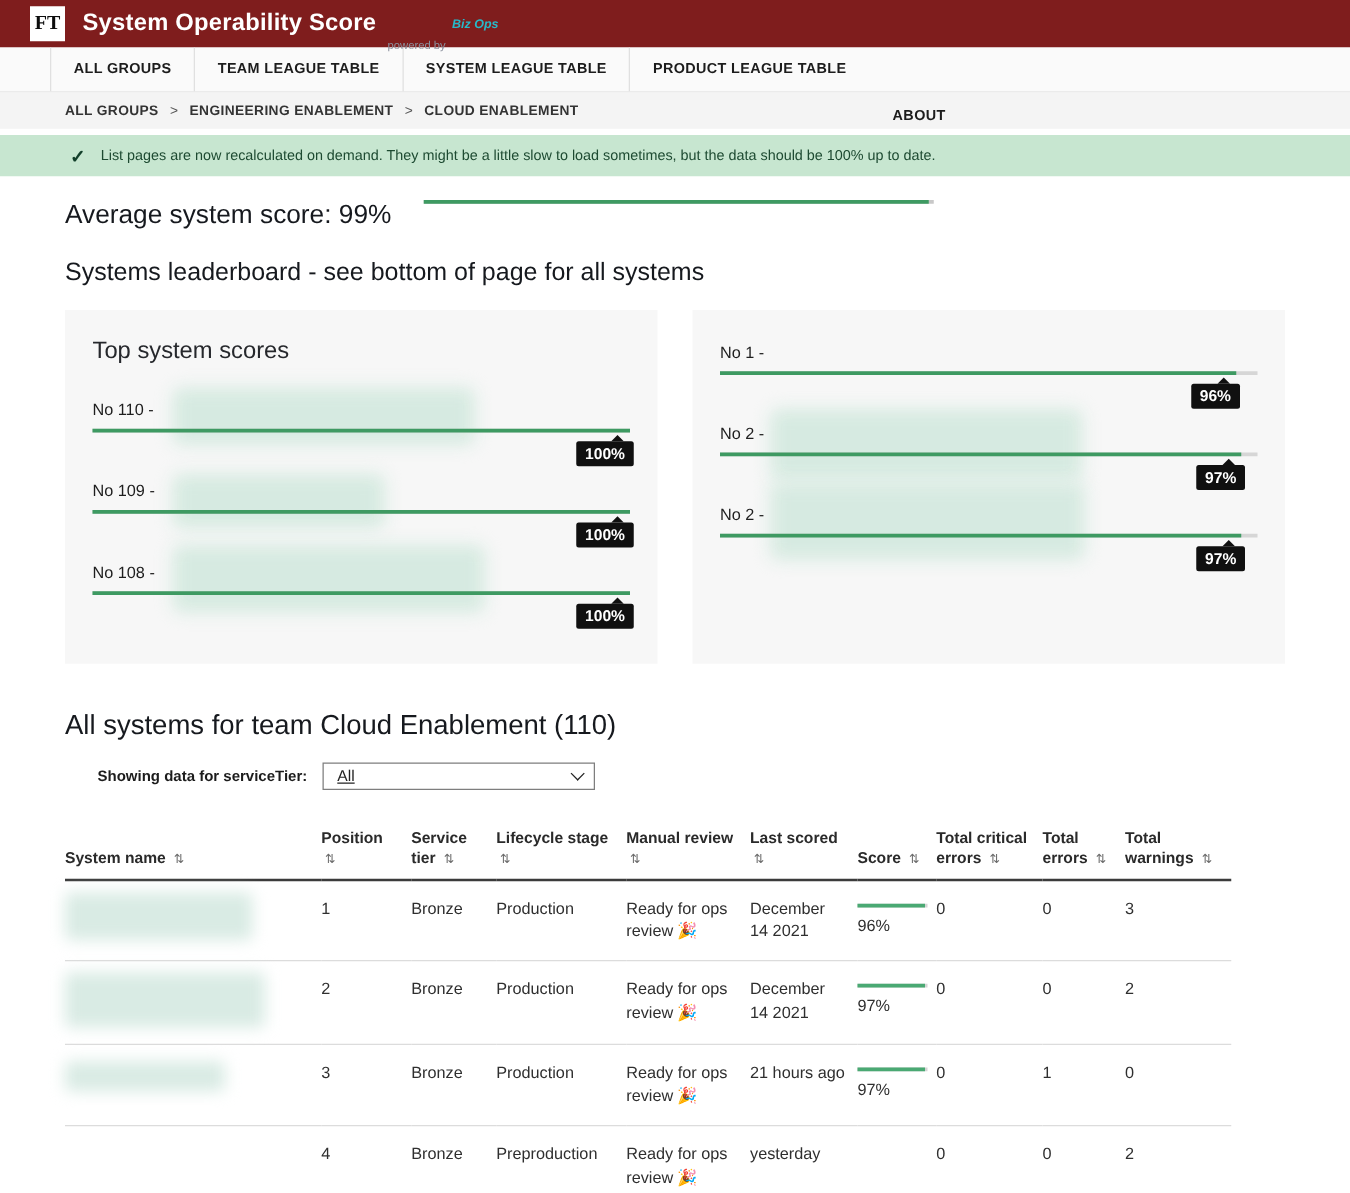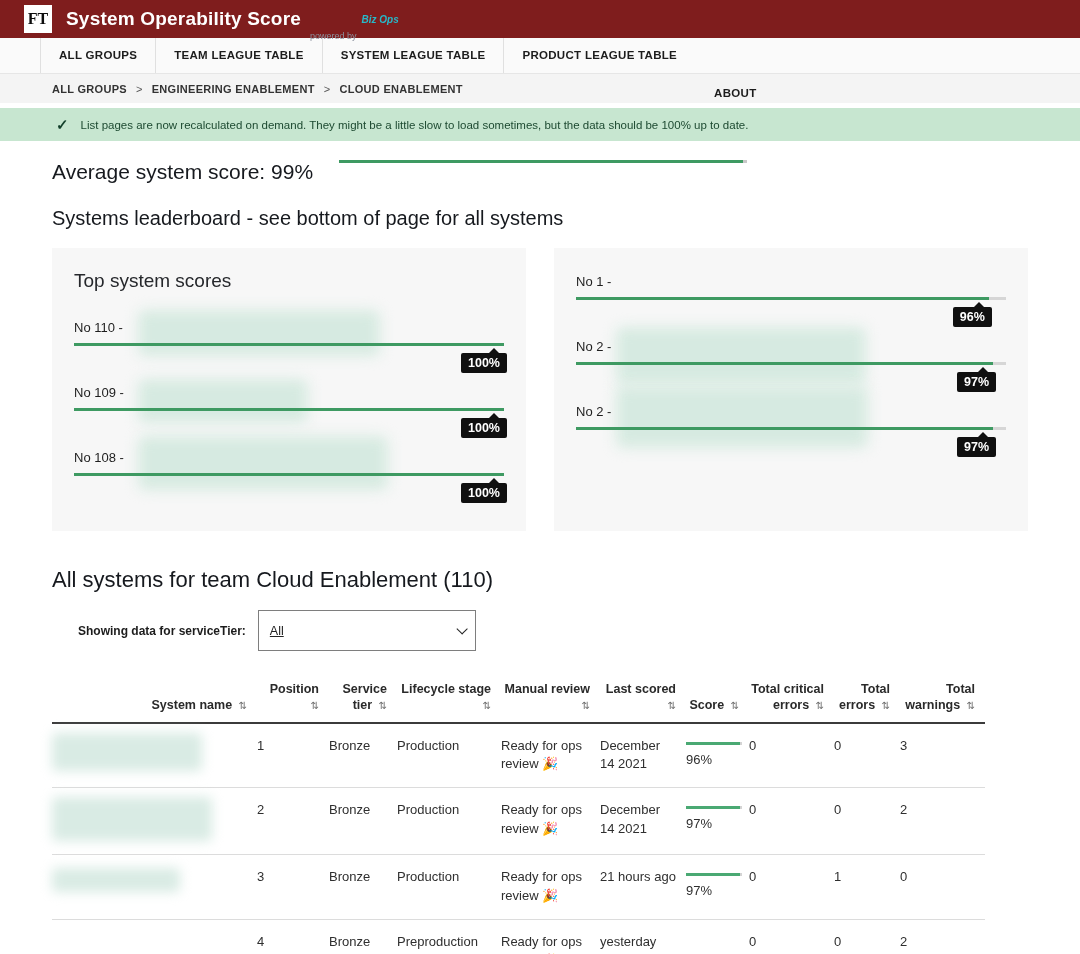--- a/index.html
+++ b/index.html
@@ -56,29 +56,29 @@
   .lb-fill { position:absolute; left:0; top:0; height:3px; background:#3e9a62; }
   .score-tip { position:absolute; right:-3px; top:10px; background:#101010; color:#fff;
     font-size:12.5px; font-weight:700; padding:3px 7px; border-radius:2px; white-space:nowrap; }
   .score-tip::before { content:""; position:absolute; top:-5px; right:8px;
     border-left:5px solid transparent; border-right:5px solid transparent; border-bottom:5px solid #101010; }
 
   
   .all-title { margin-top:36px; font-size:22px; font-weight:400; color:#16191e; }
   .filter-row { margin-top:17px; display:flex; align-items:center;margin-left:26px; }
   .filter-label { font-size:12px; font-weight:700; color:#1c1c1c; }
-  .tier-select { margin-left:12px; width:218px; height:41px; border:1.5px solid #7e7e7e; background:#fff;
+  .tier-select { margin-left:12px; width:218px; height:22px; border:1.5px solid #7e7e7e; background:#fff;
     display:flex; align-items:center; justify-content:space-between; padding:0 11px; font-size:12.5px;
     color:#222; cursor:pointer;text-decoration:underline; }
   .chevron-down { width:8px; height:8px; border-right:1.8px solid #222; border-bottom:1.8px solid #222;
     transform:rotate(45deg) translateY(-3px); }
 
   
   table { margin-top:30px; width:933px; border-collapse:collapse; table-layout:fixed; }
-  thead th { text-align:right; vertical-align:bottom; padding:0 10px 8px 0; font-size:12.5px; font-weight:700;
+  thead th { text-align:left; vertical-align:bottom; padding:0 10px 8px 0; font-size:12.5px; font-weight:700;
     color:#2a2a2a; border-bottom:2px solid #3b3b3b; line-height:1.3; cursor:pointer; }
   .sort-icon { color:#6b6b6b; font-size:10px; font-weight:400; margin-left:3px; }
   tbody td { padding:13px 10px 13px 0; font-size:13px; color:#2f2f2f; border-bottom:1px solid #dcdcdc;
     vertical-align:top; line-height:1.45; }
   .name-blur { background:#d9ebe4; filter:blur(6px); border-radius:4px; }
   tbody tr:nth-child(1) .name-blur { width:150px; height:38px; margin-top:-4px; }
   tbody tr:nth-child(2) .name-blur { width:160px; height:44px; margin-top:-4px; }
   tbody tr:nth-child(3) .name-blur { width:128px; height:24px; }
   tbody tr:nth-child(4) .name-blur { width:166px; height:28px; }
   tbody tr:nth-child(5) .name-blur { width:150px; height:40px; margin-top:-4px; }

